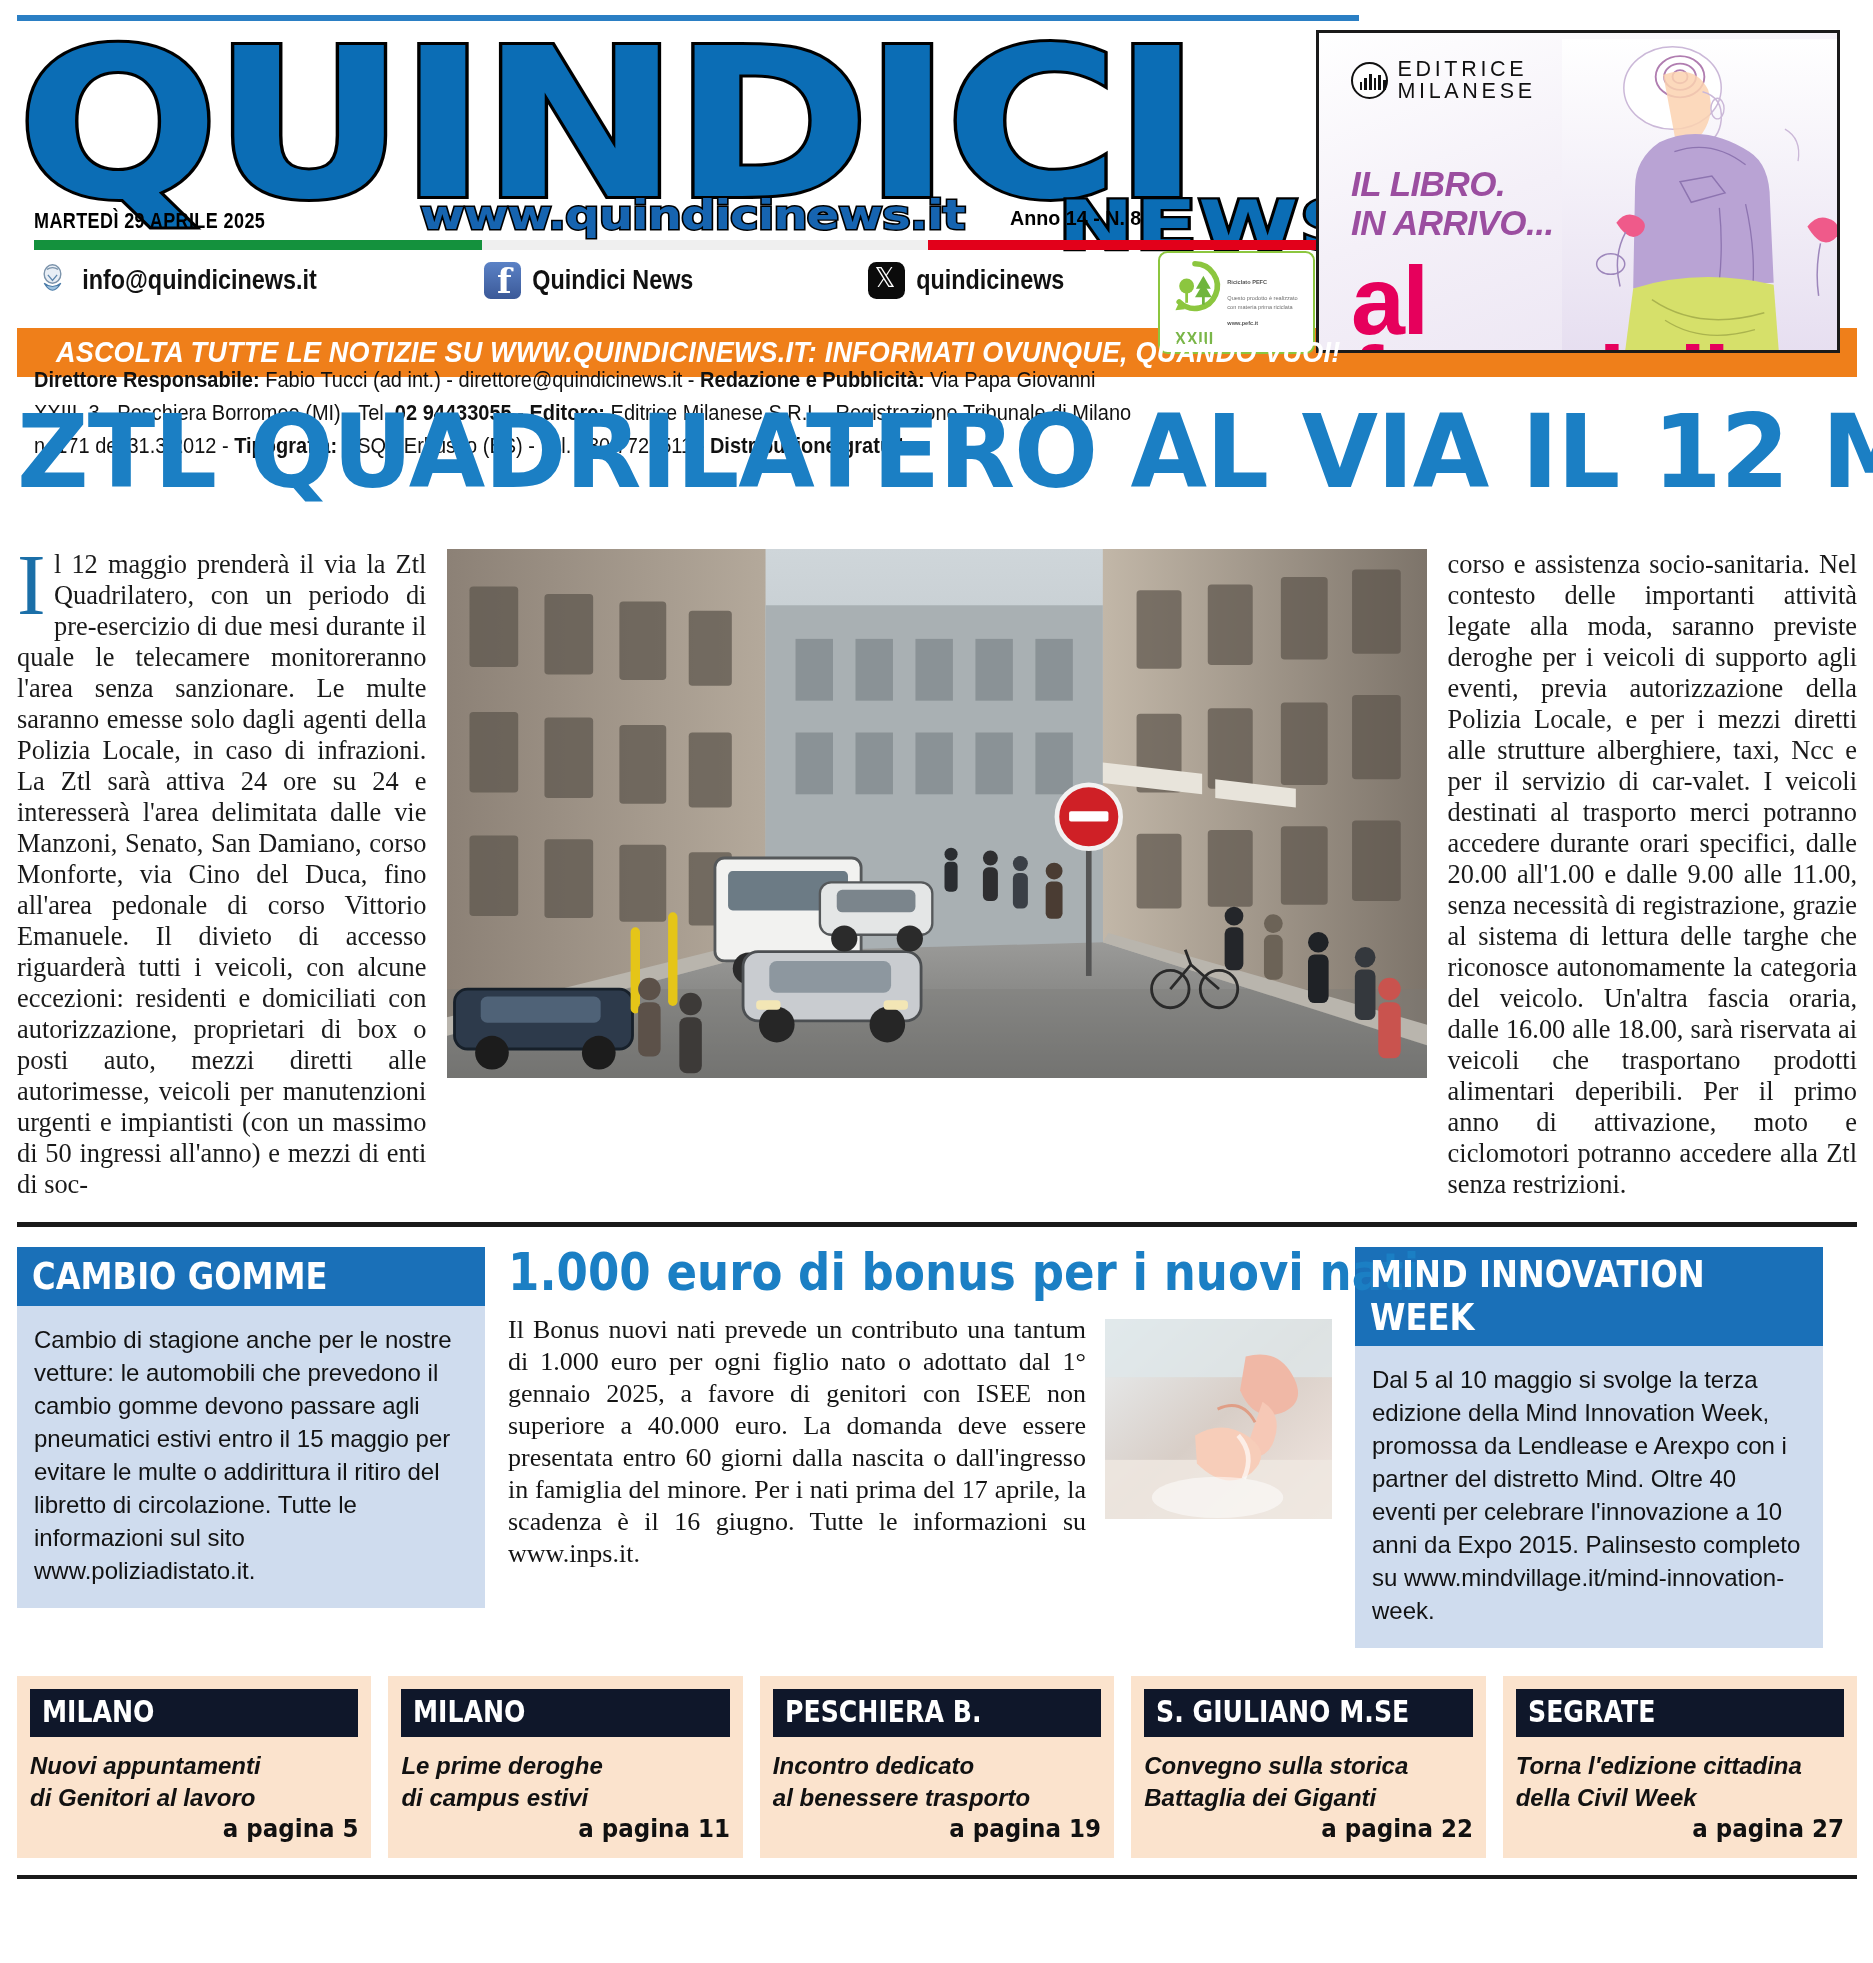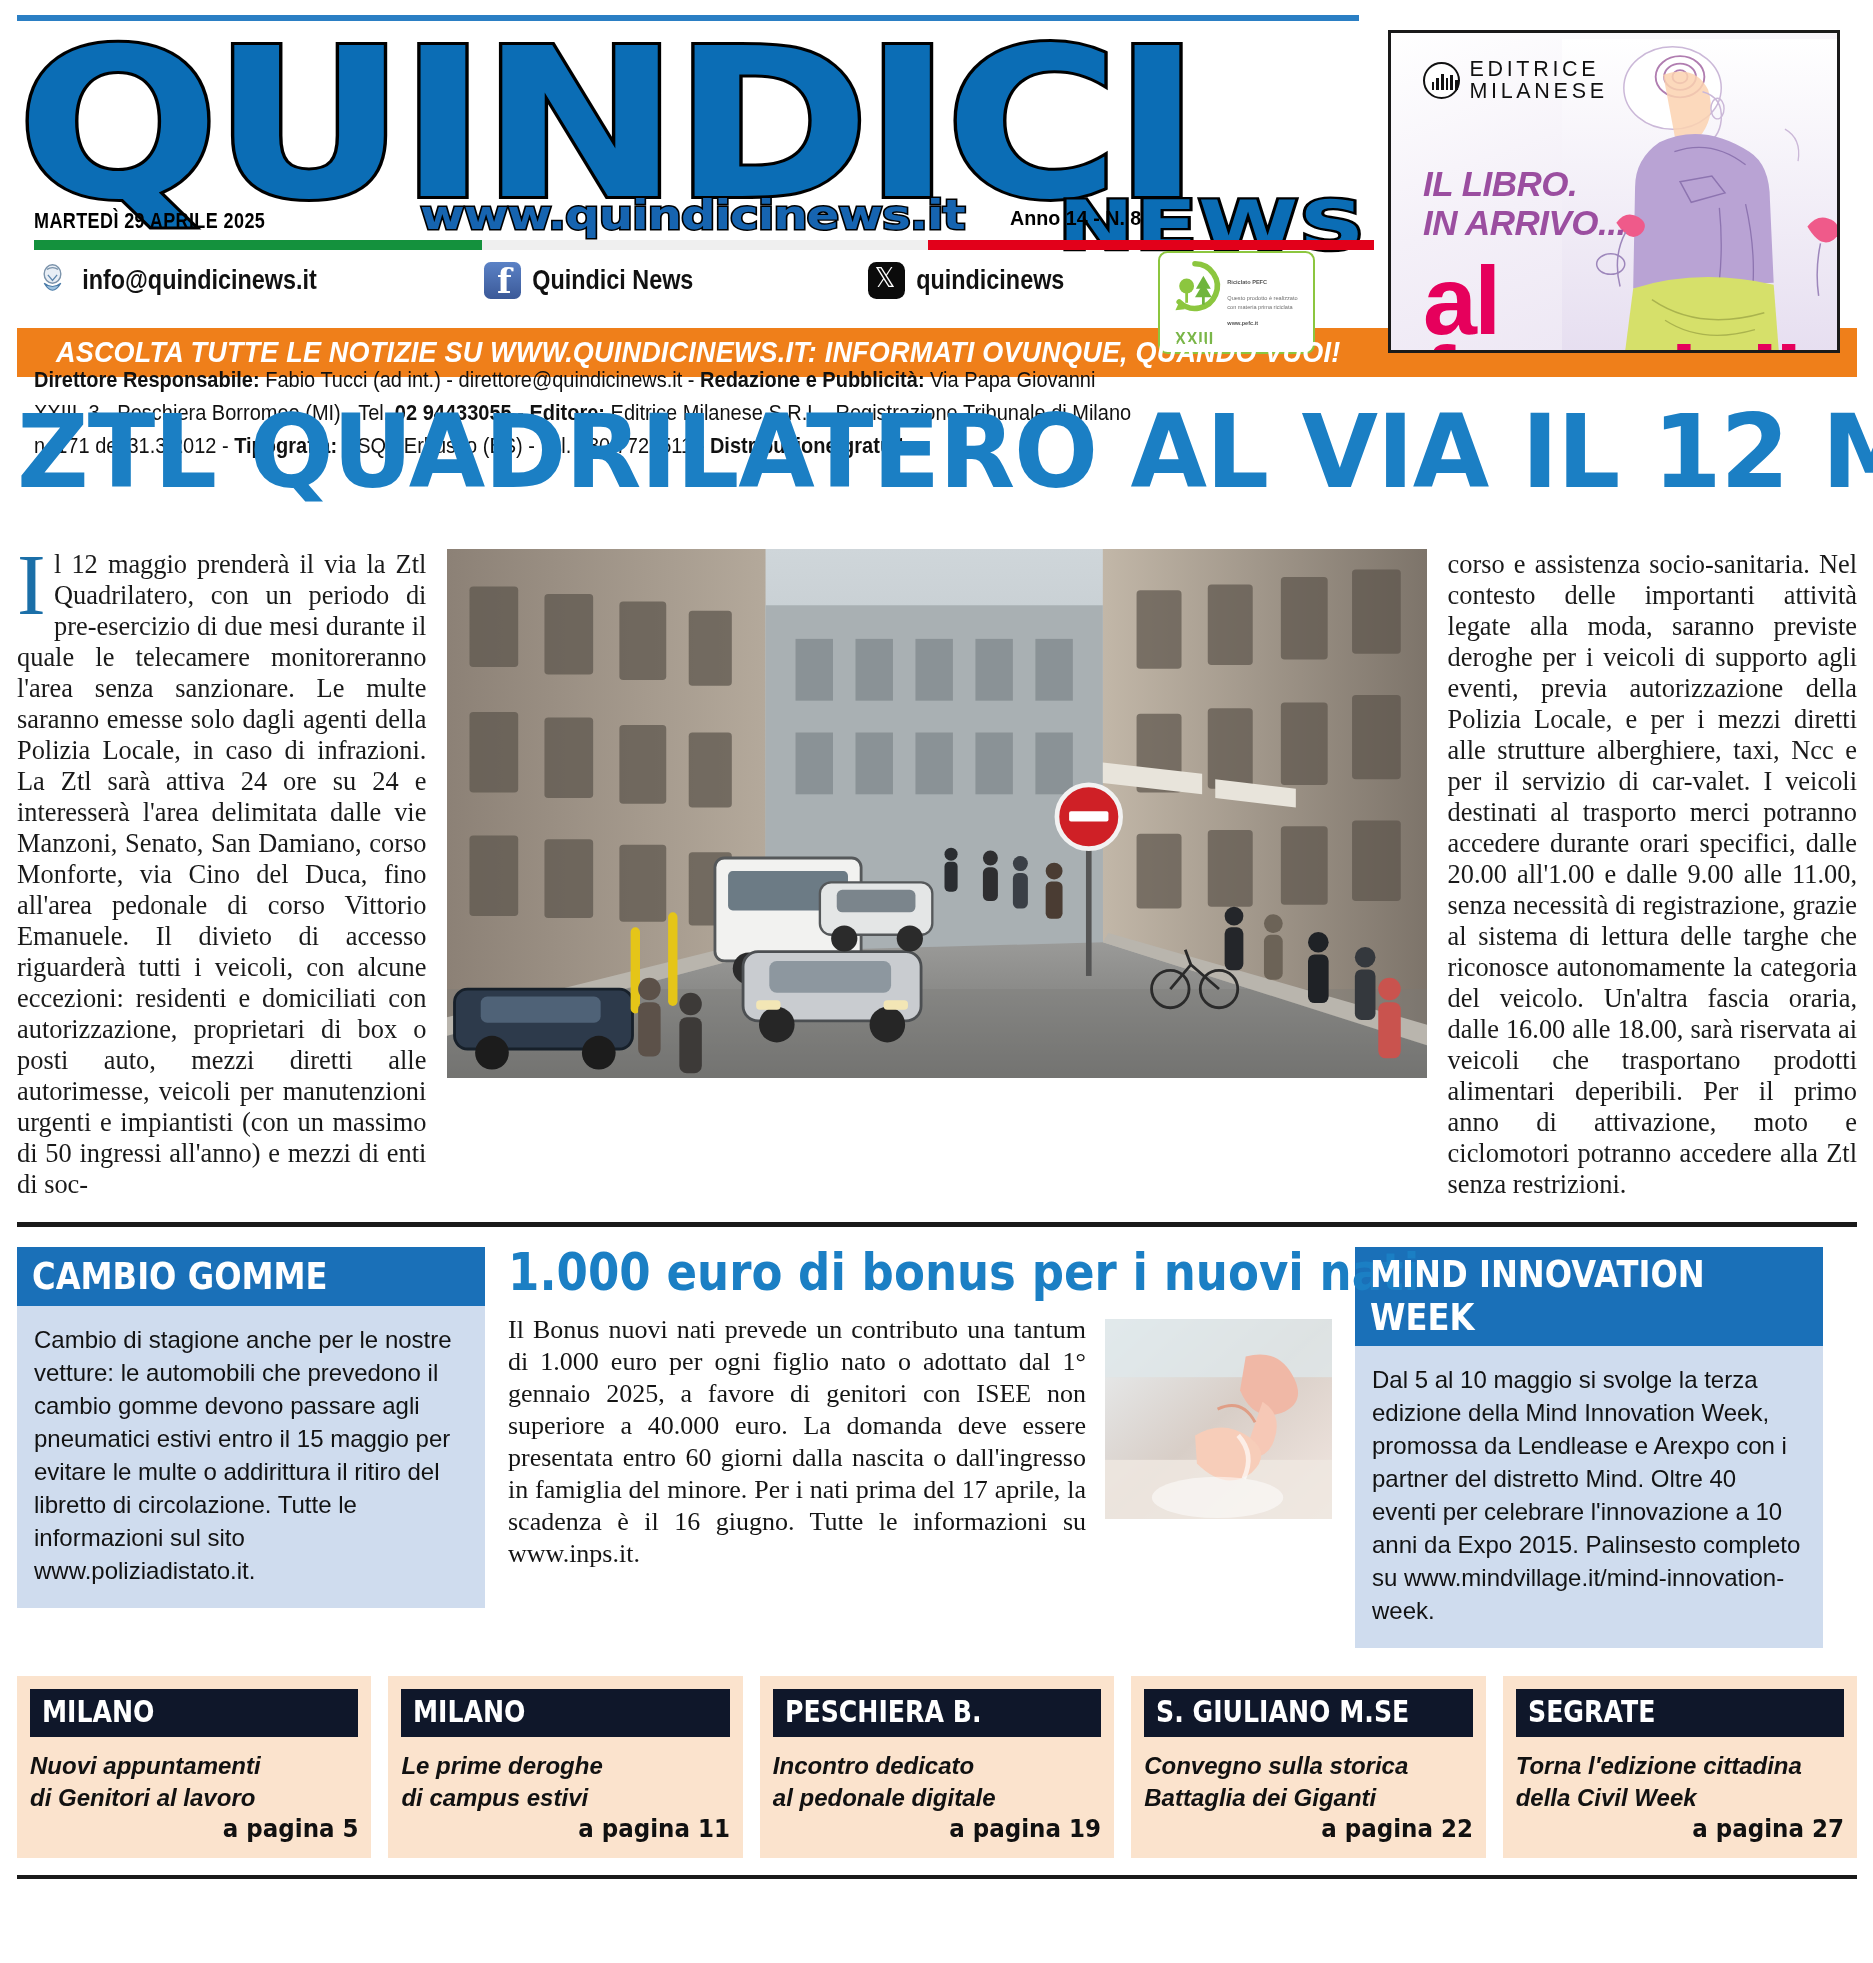--- a/index.html
+++ b/index.html
@@ -104,21 +104,21 @@
   .colophon {
     position:absolute; left:17px; top:349px; width:1115px;
     font-family:"Liberation Sans", sans-serif;
     font-size:20px; line-height:31px; color:#111;
     transform:scaleY(1.06); transform-origin:left top;
   }
   .colophon b { font-weight:bold; }
 
   
   .advert {
-    position:absolute; right:17px; top:15px; width:452px; height:323px;
+    position:absolute; right:17px; top:15px; width:524px; height:323px;
     border:3.7px solid #1a1a1a; overflow:hidden;
     background:linear-gradient(160deg,#ffffff 0%,#f4f0f8 45%,#eae3f2 100%);
   }
   .ad-logo { position:absolute; left:32px; top:26px; display:flex; align-items:center; gap:9.4px; }
   .ad-logo-circle { width:37px; height:37px; border-radius:50%; border:2.8px solid #111; position:relative; background:#fff; }
   .ad-logo-circle .bars { position:absolute; left:6.6px; bottom:7.5px; display:flex; align-items:flex-end; gap:1.9px; height:18px;}
   .ad-logo-circle .bars i { width:2.8px; background:#111; display:block;}
   .ad-logo-text { line-height:1.0; }
   .ad-logo-text .l1 { font-size:21.5px; letter-spacing:3.7px; color:#111; font-weight:500; font-family:"Liberation Sans", sans-serif;}
   .ad-logo-text .l2 { font-size:21.5px; letter-spacing:3.7px; color:#111; font-weight:500; font-family:"Liberation Sans", sans-serif;}
@@ -621,21 +621,21 @@
         <span>Le prime deroghe</span><br>
         <span>di campus estivi</span>
       </div>
       <div class="teaser-page"><span>a pagina 11</span></div>
     </div>
 
     <div class="teaser">
       <div class="teaser-head"><span>PESCHIERA B.</span></div>
       <div class="teaser-text">
         <span>Incontro dedicato</span><br>
-        <span>al pedonale digitale</span>
+        <span>al benessere trasporto</span>
       </div>
       <div class="teaser-page"><span>a pagina 19</span></div>
     </div>
 
     <div class="teaser">
       <div class="teaser-head"><span>S. GIULIANO M.SE</span></div>
       <div class="teaser-text">
         <span>Convegno sulla storica</span><br>
         <span>Battaglia dei Giganti</span>
       </div>

